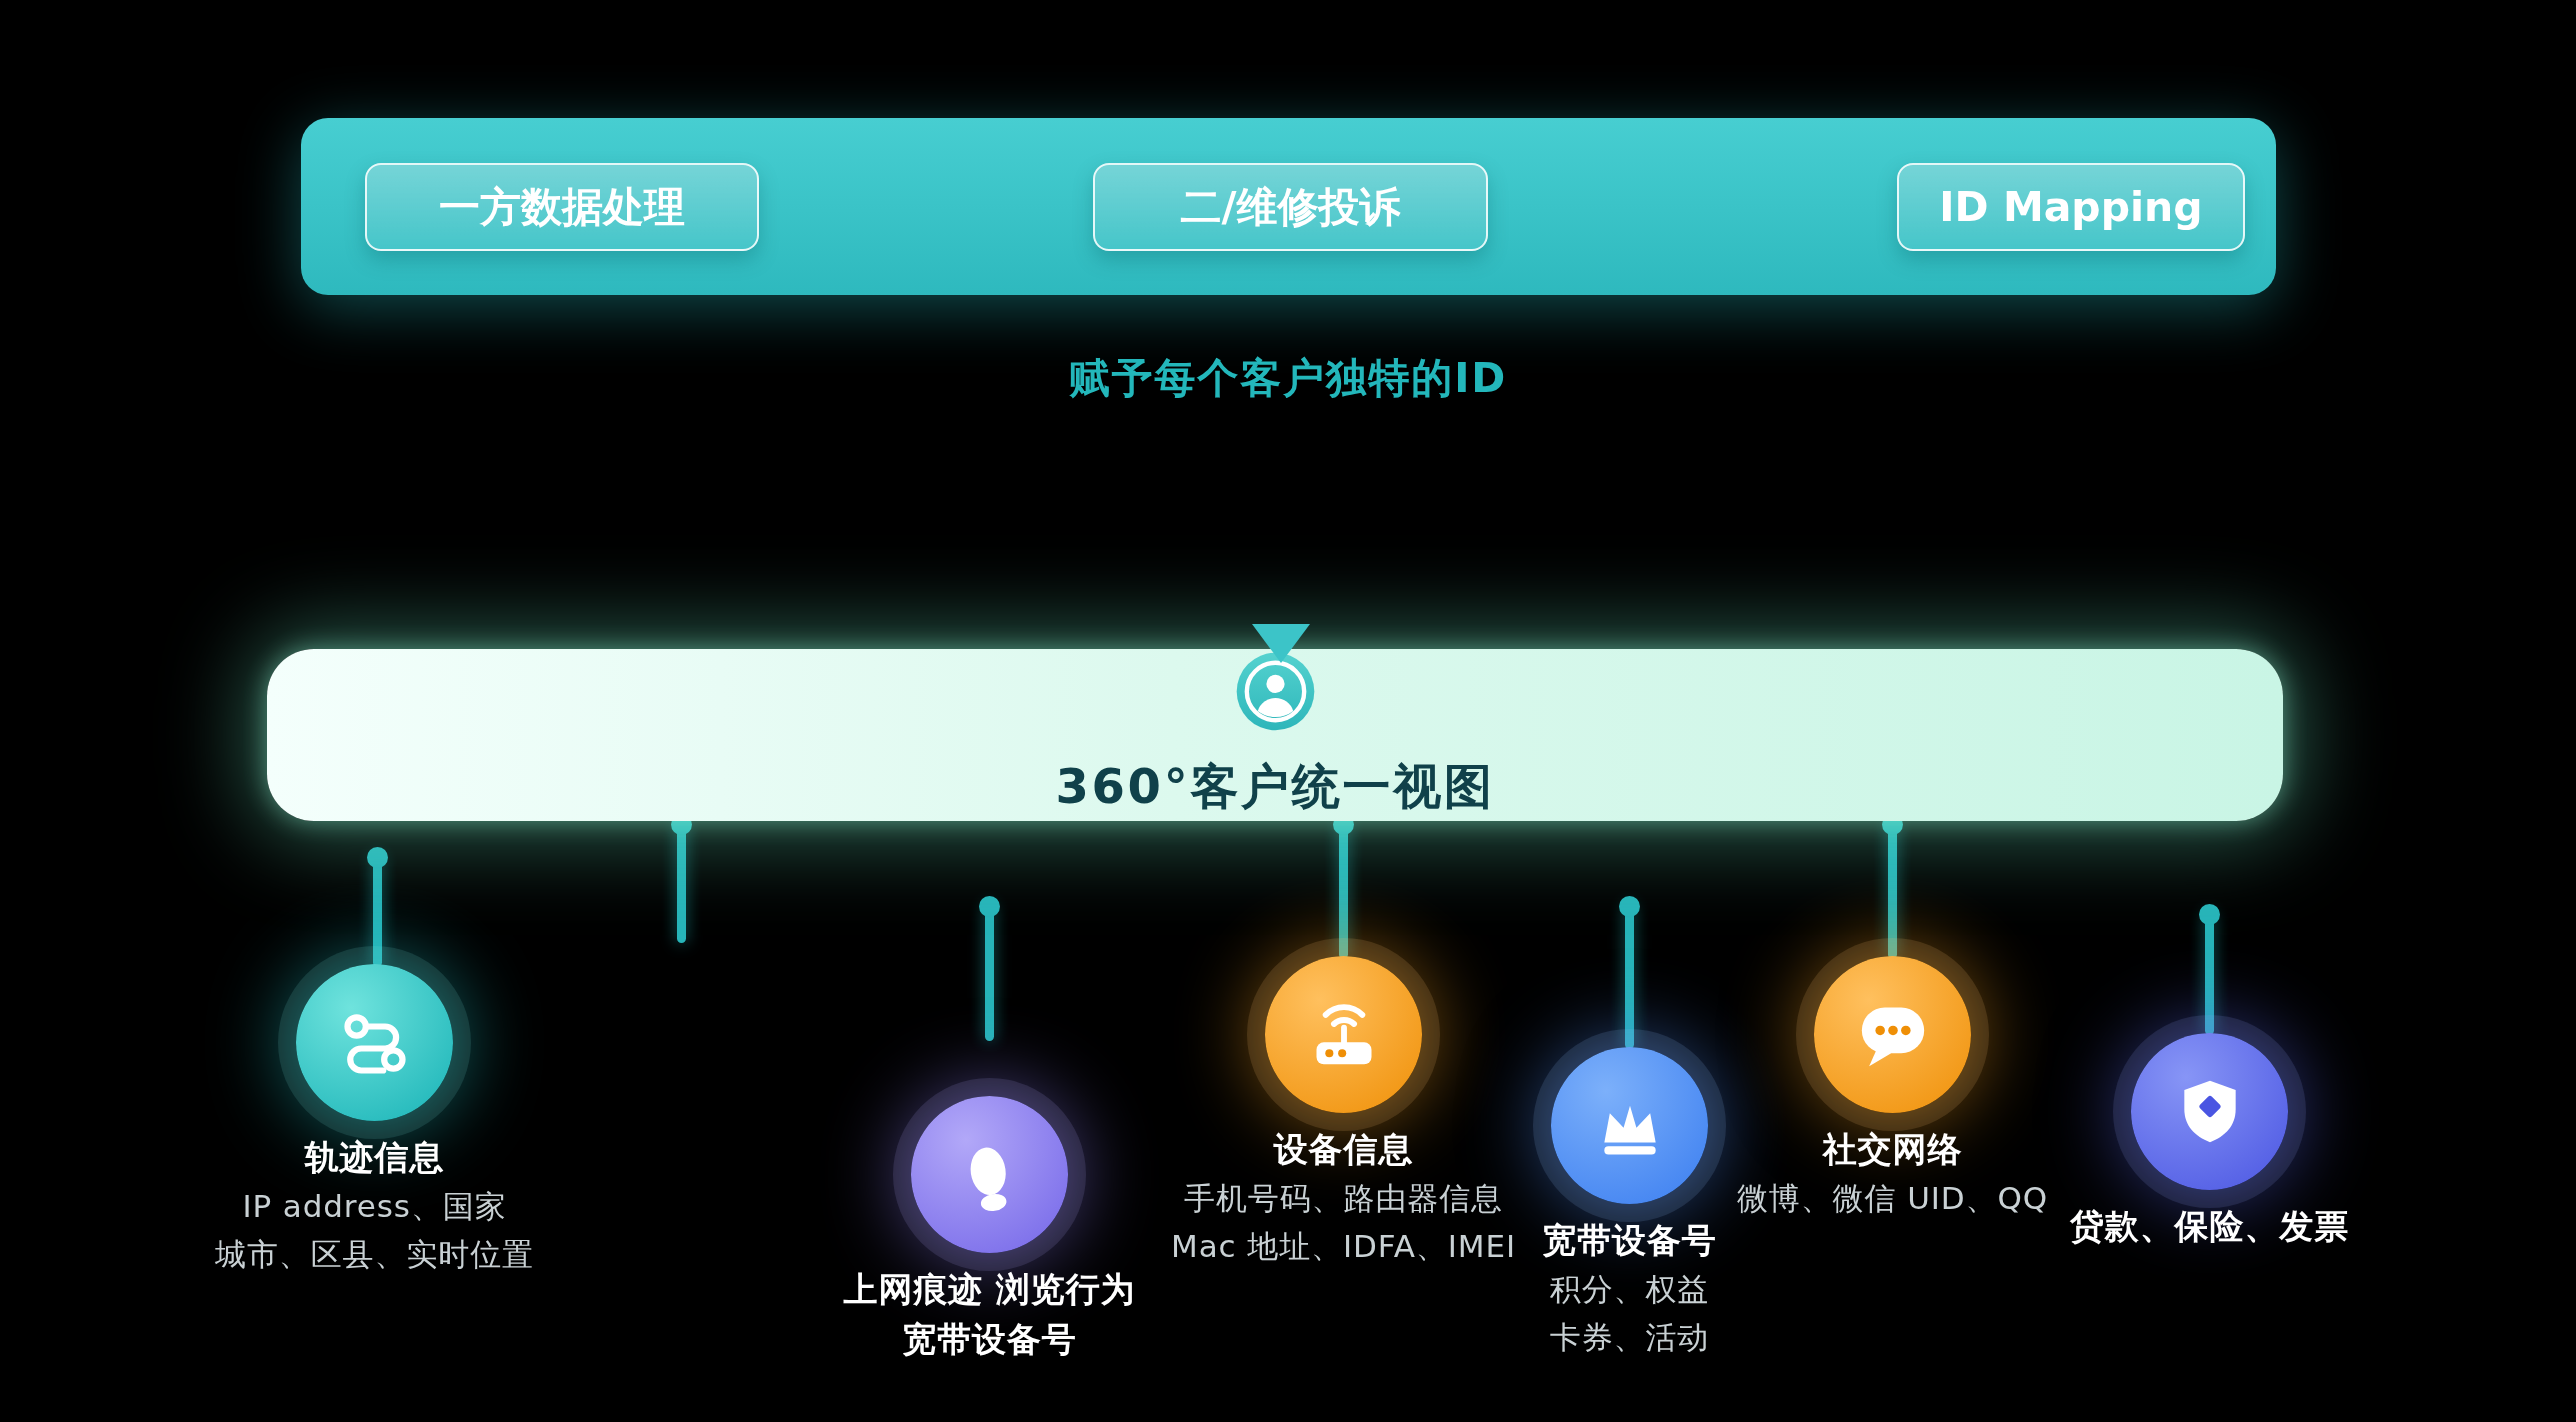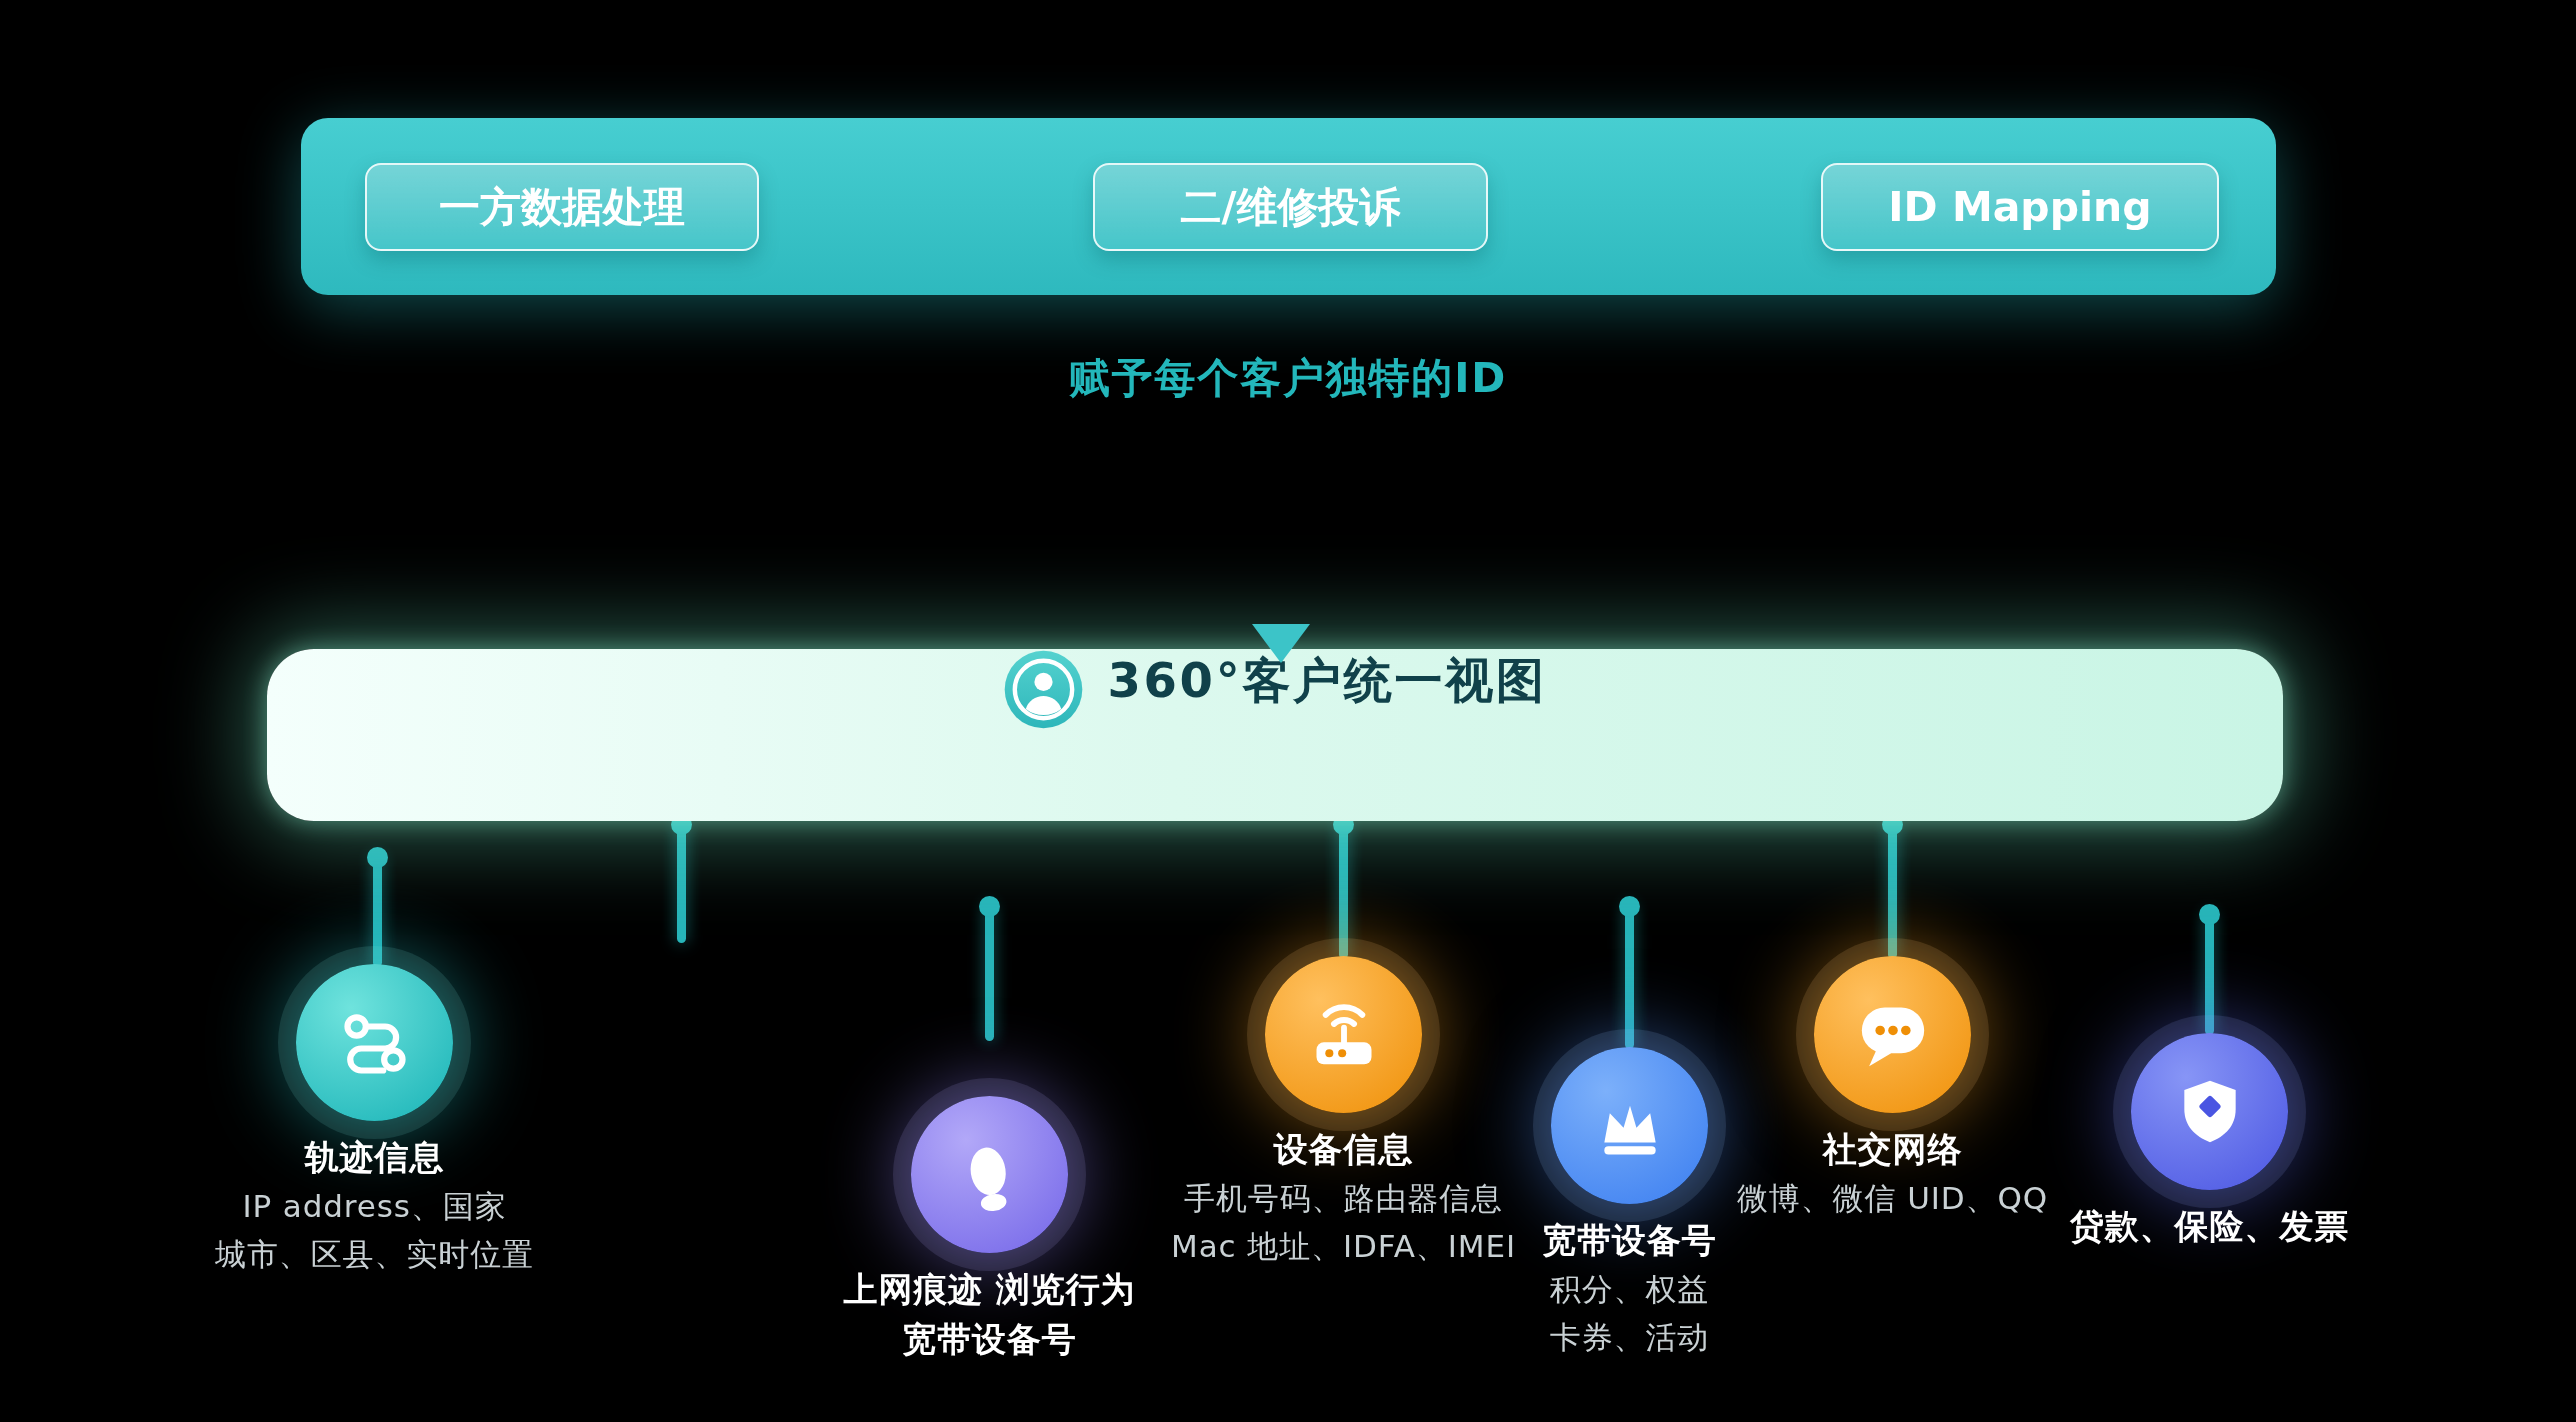--- a/index.html
+++ b/index.html
@@ -17,21 +17,21 @@
   .pill-btn {
     position:absolute; top:45px; height:88px;
     border-radius:16px; border:2.7px solid rgba(255,255,255,0.85);
     background:linear-gradient(180deg,rgba(255,255,255,0.30),rgba(255,255,255,0.06)),#3ac2c6;
     box-shadow:0 9px 19.7px rgba(0,85,90,0.28);
     color:#fff; font-size:41px; font-weight:bold;
     display:flex; align-items:center; justify-content:center;
   }
   .b1 { left:64px;   width:394px; }
   .b2 { left:792px;  width:395px; }
-  .b3 { left:1520px; width:398px; }
+  .b3 { left:1596px; width:348px; }
 
   
   .heading {
     position:absolute; left:0; right:0; top:351px; text-align:center;
     color:#23b7bb; font-size:41px; font-weight:bold; letter-spacing:1.8px;
   }
 
   
   .process {
     position:absolute; left:250px; top:419px; width:2032px; height:215px;
@@ -67,21 +67,21 @@
     border-left:29px solid transparent; border-right:29px solid transparent;
     border-top:39px solid #3cc4c8;
   }
 
   
   .unified {
     position:absolute; left:267px; top:649px; width:2016px; height:172px;
     border-radius:47px;
     background:linear-gradient(90deg,#f4fffc 0%,#dcf9ee 45%,#c9f5e5 100%);
     box-shadow:0 0 85px 19.7px rgba(108,235,196,0.38), 0 0 25px rgba(160,248,215,0.45);
-    display:flex; justify-content:center; gap:23px; z-index:2;
+    display:flex; align-items:center; justify-content:center; gap:23px; z-index:2;flex-direction:column;
   }
   .person-badge { width:81px; height:81px; display:inline-flex; }
   .unified-label { color:#10414a; font-size:48px; font-weight:bold; letter-spacing:2.7px; }
 
   
   .connector {
     position:absolute; width:9px; border-radius:4.5px; background:#27b4b9;
     box-shadow:0 0 16px rgba(40,185,190,0.55);
   }
   .connector::before {

